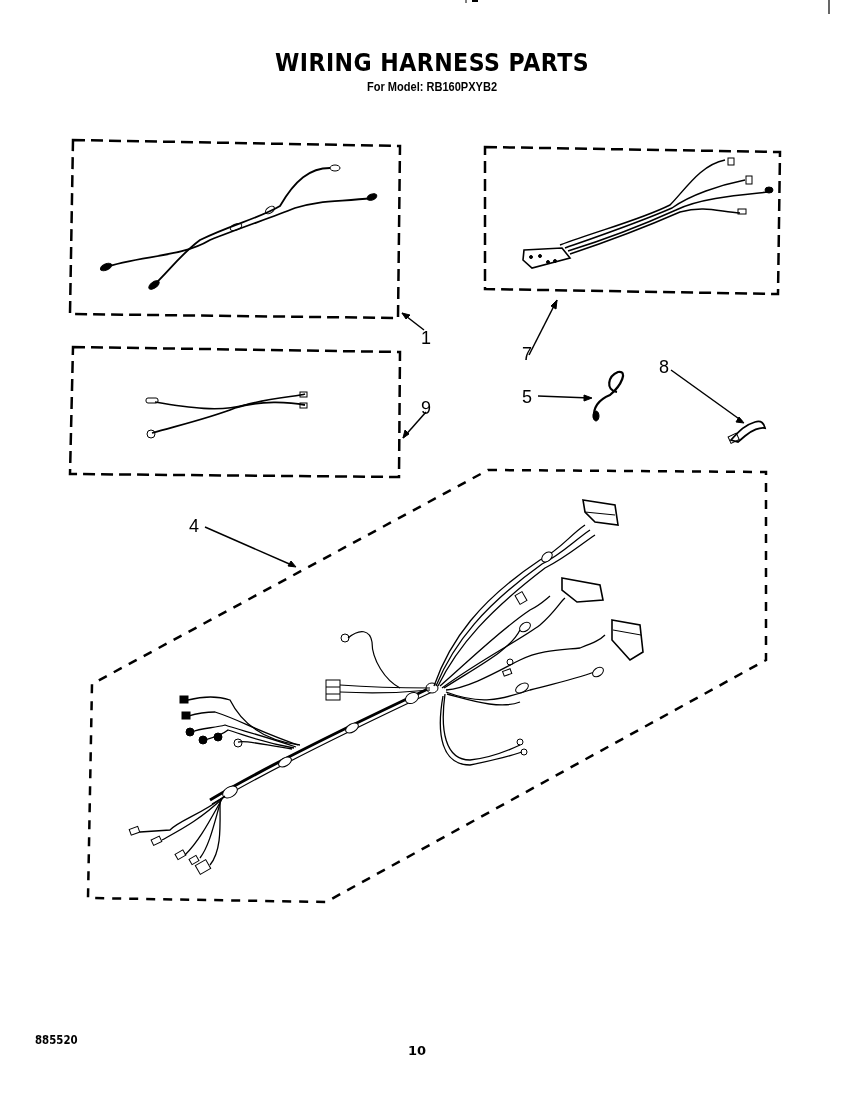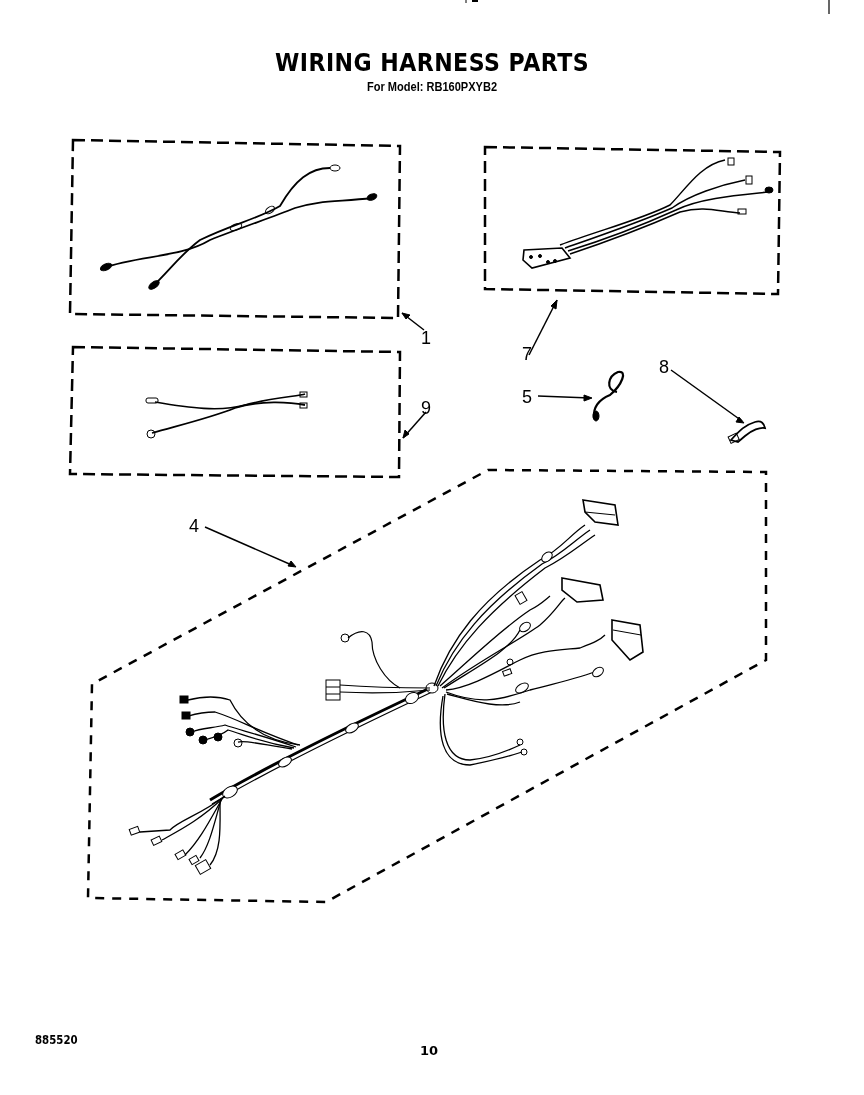--- a/index.html
+++ b/index.html
@@ -1,20 +1,20 @@
 <!DOCTYPE html>
 <html><head>
 <meta charset="utf-8">
 <style>
   html, body { margin:0; padding:0; background:#ffffff; }
   body { width:864px; height:1095px; position:relative; overflow:hidden; font-family:"Liberation Sans", sans-serif; color:#000; }
   .title { position:absolute; left:0; width:864px; top:49px; text-align:center; font-family:"DejaVu Sans", sans-serif; font-weight:bold; font-size:24px; letter-spacing:0.5px; transform:scaleX(0.92); }
   .subtitle { position:absolute; left:0; width:864px; top:79px; text-align:center; font-family:"Liberation Sans", sans-serif; font-weight:bold; font-size:13px; transform:scaleX(0.85); }
   .doc-num { position:absolute; left:35px; top:1033px; font-family:"DejaVu Sans", sans-serif; font-size:12px; font-weight:bold; transform:scaleX(0.85); transform-origin:left; }
-  .page-num { position:absolute; left:420px; top:1043px; font-family:"DejaVu Sans", sans-serif; font-size:13px; font-weight:bold;text-align:center; }
+  .page-num { position:absolute; left:408px; top:1043px; font-family:"DejaVu Sans", sans-serif; font-size:13px; font-weight:bold;text-align:center; }
   svg.diagram { position:absolute; left:0; top:0; }
   .callout { font-family:"Liberation Sans", sans-serif; font-size:18px; }
 </style>
 </head>
 <body>
 
 <div class="title">WIRING HARNESS PARTS</div>
 <div class="subtitle">For Model: RB160PXYB2</div>
 
 <svg class="diagram" width="864" height="1095" viewBox="0 0 864 1095" fill="none" stroke="#000">

